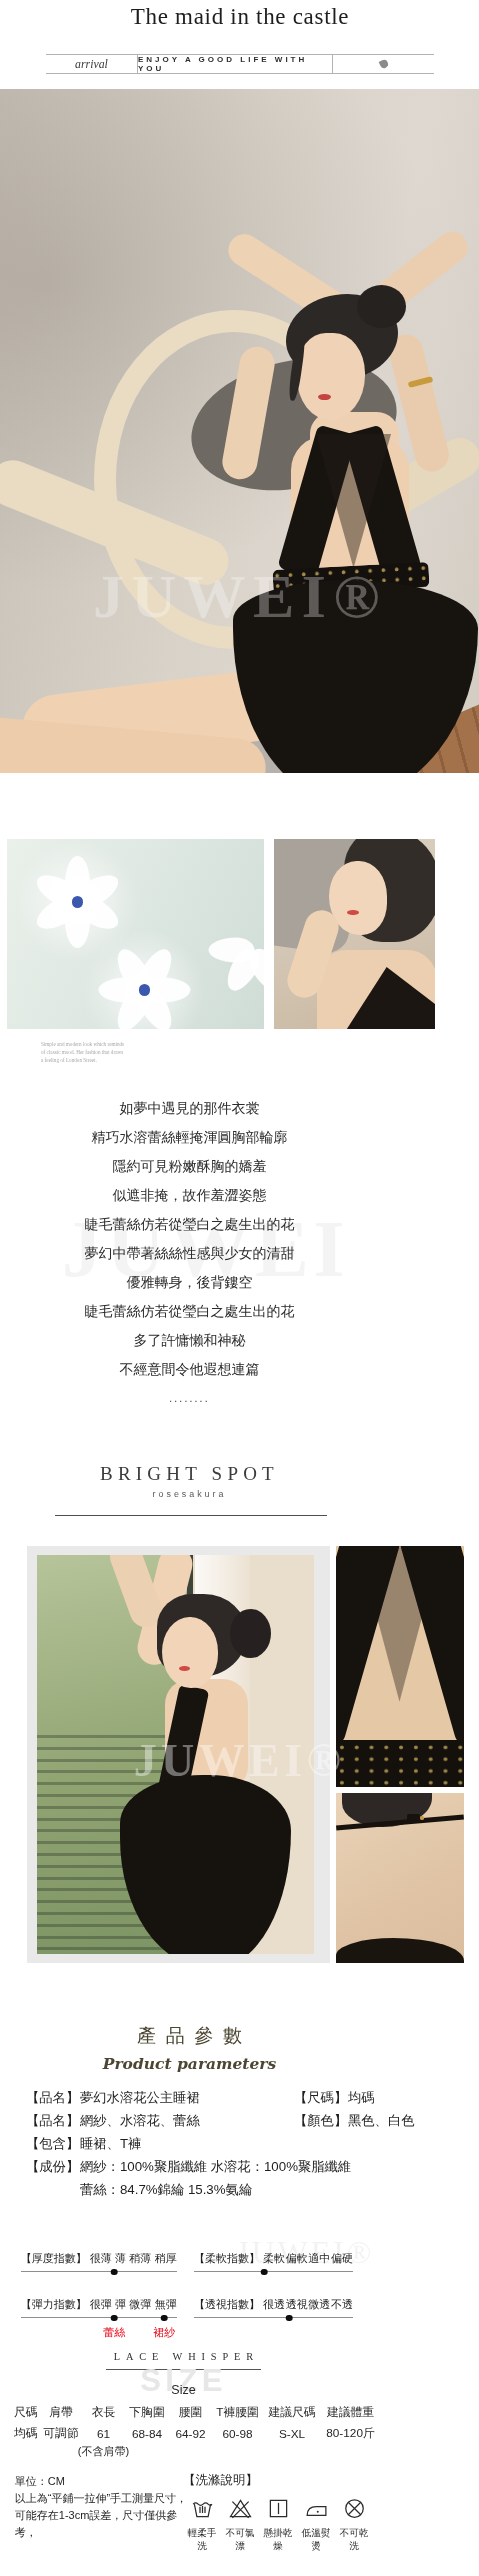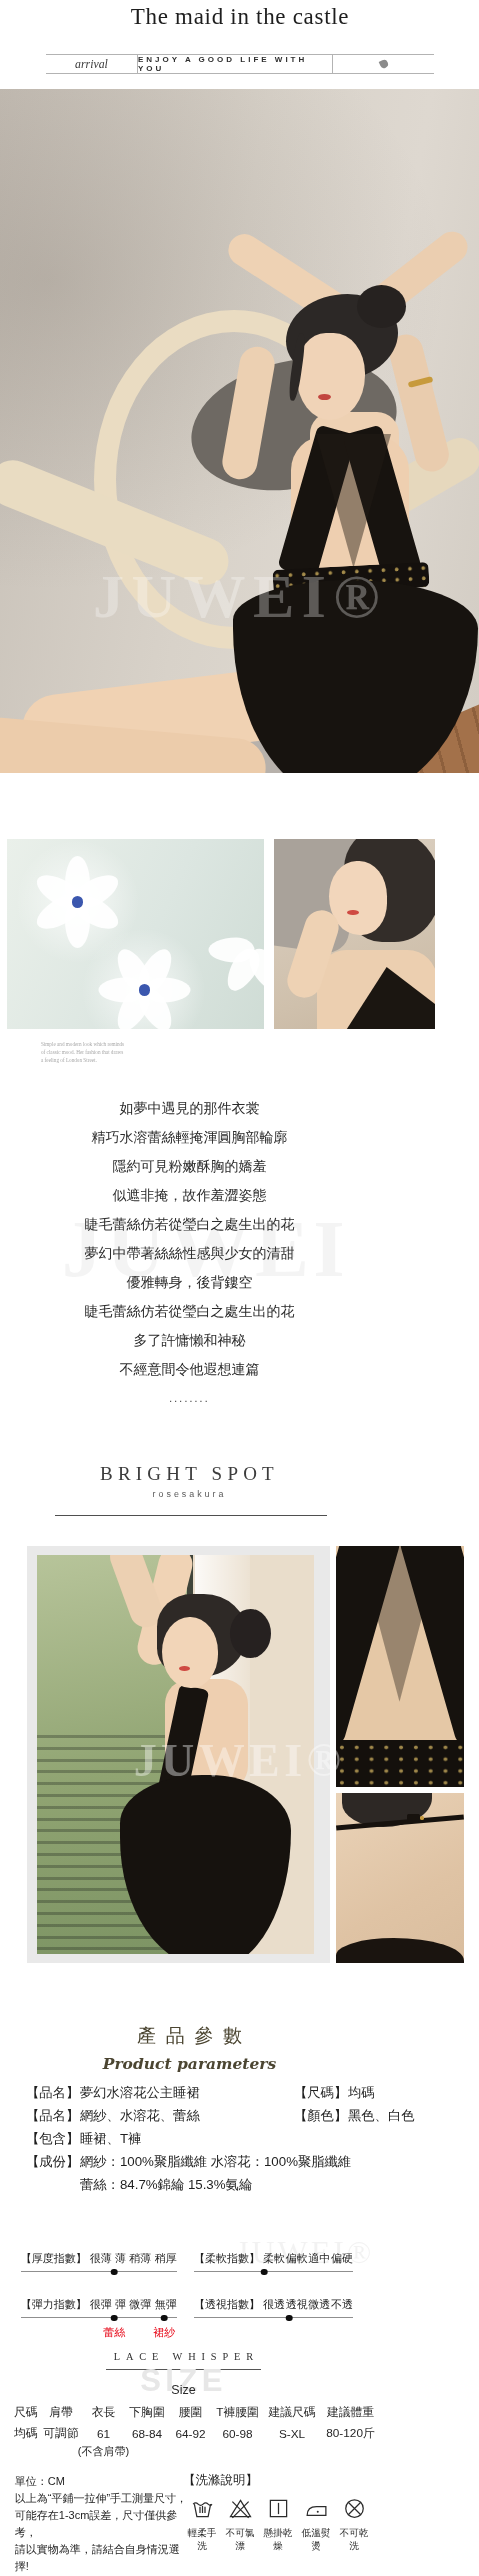--- a/index.html
+++ b/index.html
@@ -125,21 +125,21 @@
   #grid-wm{position:absolute;top:1734px;left:103px;width:273px;text-align:center;
     font-family:"Liberation Serif",serif;font-weight:bold;font-size:46px;letter-spacing:4.4px;color:rgba(255,255,255,.40);}
 
   
   #p-title{position:absolute;top:2023px;left:0;width:379px;text-align:center;
     font-size:19px;letter-spacing:9.6px;text-indent:9.6px;color:#4b4531;}
   #p-sub{position:absolute;top:2054px;left:0;width:379px;text-align:center;
     font-family:"DejaVu Serif",serif;font-style:italic;font-weight:bold;font-size:15.5px;color:#4b4531;}
   #p-left{position:absolute;top:2084px;left:26px;width:280px;font-size:13.3px;color:#1f1f1f;}
   #p-right{position:absolute;top:2084px;left:294px;width:184px;font-size:13.3px;color:#1f1f1f;}
-  .prow{height:23px;display:flex;align-items:flex-start;}
+  .prow{height:23px;display:flex;align-items:flex-end;}
   .plabel{flex:none;width:54px;}
   .pvalue{flex:none;white-space:nowrap;}
 
   
   #idx-wm{position:absolute;top:2234px;left:236px;font-family:"Liberation Serif",serif;
     font-size:32px;letter-spacing:3px;color:rgba(0,0,0,.05);}
   .idx-block{position:absolute;font-size:11px;color:#1f1f1f;}
   .ib00{left:20.7px;top:2251px;width:156px;}
   .ib01{left:194px;top:2251px;width:159px;}
   .ib10{left:20.7px;top:2297px;width:156px;}
@@ -432,21 +432,20 @@
       <span class="sc c6">S-XL</span>
       <span class="sc c7">80-120斤</span>
     </div>
     <div class="snote">(不含肩帶)</div>
   </div>
 
   <div id="foot-left">
     <div>單位：CM</div>
     <div>以上為“平鋪一拉伸”手工測量尺寸，</div>
     <div>可能存在1-3cm誤差，尺寸僅供參考，</div>
-    <div>請以實物為準，請結合自身情況選擇!</div>
   </div>
   <div id="foot-right">
     <div class="wash-title">【洗滌說明】</div>
     <div class="wash-row">
       <div class="wash-item">
         <span>
           <svg viewBox="0 0 40 40">
               <path d="M7 13 L11 33 H29 L33 13"></path>
               <path d="M5 13 Q9 9 13 13 T21 13 T29 13 T35 13"></path>
               <path d="M16 17 V27 M20 16 V27 M24 17 V27"></path>

